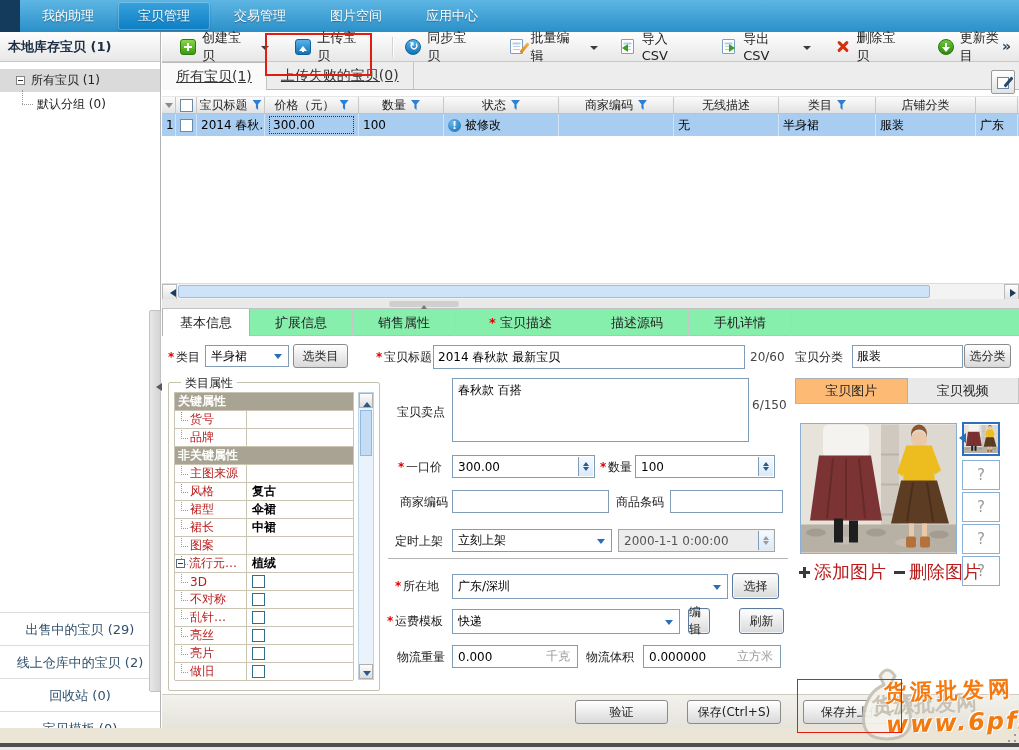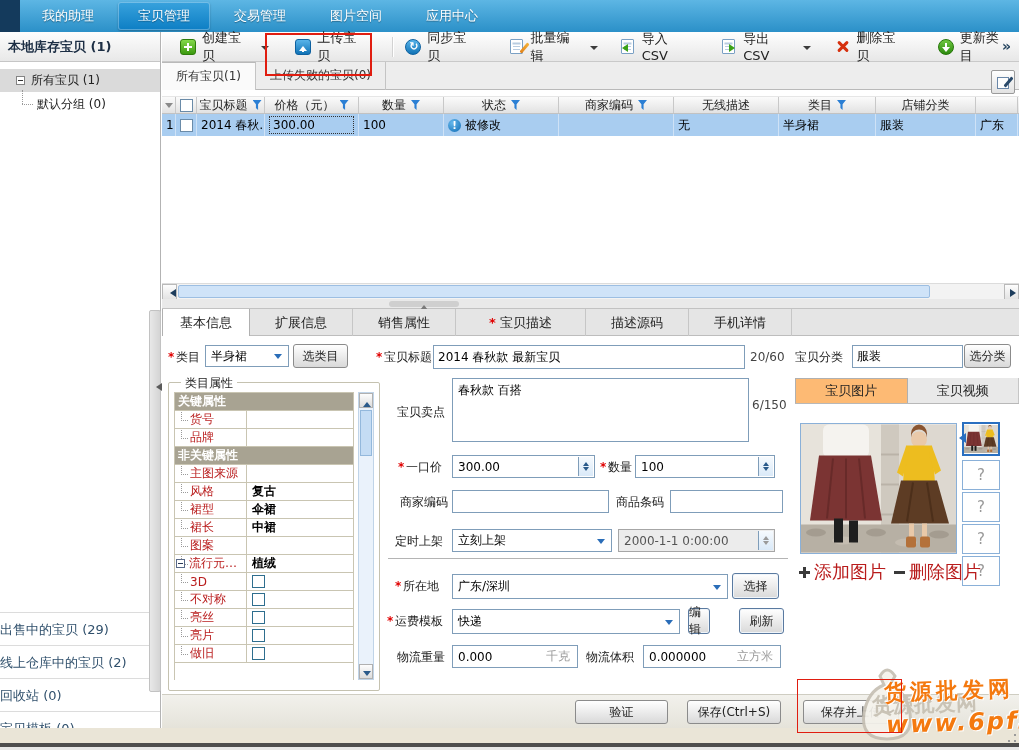--- a/index.html
+++ b/index.html
@@ -26,21 +26,21 @@
     color:#1c2e44; background:linear-gradient(#fdfdfd,#e8e8e8); border-bottom:1px solid #c6c6c6; }
   .tree-root { margin-top:7px; height:23px; display:flex; align-items:center; gap:6px;
     padding-left:16px; background:#dadada; color:#222; }
   .expander { width:9px; height:9px; border:1px solid #848484; background:#fff; position:relative; flex:none; }
   .expander::after { content:""; position:absolute; left:1px; right:1px; top:3px; border-top:1px solid #333; }
   .tree-child { position:relative; height:24px; line-height:24px; padding-left:37px; color:#222; }
   .tree-child::before { content:""; position:absolute; left:22px; top:-2px; height:14px; border-left:1px dotted #999; }
   .tree-child::after  { content:""; position:absolute; left:22px; top:12px; width:11px; border-top:1px dotted #999; }
   .side-bottom { position:absolute; left:0; right:0; top:580px; }
   .side-bottom-item { height:33px; line-height:33px; padding-left:0; color:#30506c; font-size:13px;
-    border-top:1px solid #dcdcdc; background:#fff; }
+    border-top:1px solid #dcdcdc; background:#fff;text-align:center; }
 
   
   .toolbar { position:absolute; left:162px; top:32px; width:857px; height:30px;
     background:linear-gradient(#fefefe,#e7e7e7); border-bottom:1px solid #c9c9c9;
     display:flex; align-items:center; padding-left:10px; }
   .tool-btn { display:flex; align-items:center; padding:0 8px; height:26px; color:#222; font-size:13px; }
   .tcaret { width:0; height:0; border:4px solid transparent; border-top:4px solid #3c3c3c; margin:7px 4px 0 0; }
   .tsep { width:1px; height:20px; background:#d2d2d2; box-shadow:1px 0 0 #fff; margin:0 4px; }
   .overflow { position:absolute; right:8px; top:6px; color:#24445f; font-weight:bold; font-size:14px; }
 
@@ -62,21 +62,21 @@
   .i-delete::before, .i-delete::after { content:""; position:absolute; left:1px; top:6px; width:14px; height:3px; background:#d6300e; border-radius:2px; }
   .i-delete::before { transform:rotate(45deg); }
   .i-delete::after  { transform:rotate(-45deg); }
   .i-update { background:linear-gradient(#6fc840,#2c8a0e); border:1px solid #257608; border-radius:50%; }
   .i-update::before { content:""; position:absolute; left:3px; top:7px; border:4px solid transparent; border-top:5px solid #fff; }
   .i-update::after  { content:""; position:absolute; left:6px; top:3px; width:2px; height:5px; background:#fff; }
 
   
   .list-tabs { position:absolute; left:162px; top:62px; width:857px; height:28px; background:#ededed;
     border-bottom:1px solid #b9b9b9; display:flex; }
-  .ltab { height:28px; line-height:27px; padding:0 14px; border-right:1px solid #c4c4c4; color:#333; font-size:12px; }
+  .ltab { height:28px; line-height:27px; padding:0 14px; border-right:1px solid #c4c4c4; color:#333; font-size:14px;text-decoration:underline; }
   .ltab.active { background:#fafafa; border-top:1px solid #b9b9b9; font-weight:normal; }
   .edit-note-btn { position:absolute; right:4px; top:70px; width:24px; height:24px; border:1px solid #9a9a9a;
     border-radius:2px; background:linear-gradient(#fff,#e2e2e2); }
   .edit-note-btn .note { position:absolute; left:5px; top:6px; width:12px; height:12px; background:#fdfdfd; border:1px solid #6a87a8; }
   .edit-note-btn .pen { position:absolute; right:4px; top:5px; width:3px; height:12px; background:#2a4a6a; transform:rotate(40deg); border-radius:1px; }
 
   
   .thead { position:absolute; left:162px; top:96px; width:857px; height:18px; display:flex;
     background:linear-gradient(#fbfbfb,#e2e2e2); border-bottom:1px solid #c2c2c2; border-top:1px solid #e6e6e6; }
   .th { border-right:1px solid #c8c8c8; display:flex; align-items:center; justify-content:center;
@@ -110,21 +110,21 @@
     border-bottom:1px solid #c2c2c2; }
   .vsplit .grip { position:absolute; left:227px; top:2px; width:70px; height:6px; background:#cfcfcf; border-radius:3px; }
   .vsplit .tri { position:absolute; left:258px; top:2px; width:0; height:0; border:4px solid transparent; border-bottom:5px solid #7a7a7a; }
 
   
   .col-strip { position:absolute; left:149px; top:310px; width:12px; height:382px;
     background:linear-gradient(90deg,#e8e8e8,#d4d4d4); border:1px solid #c2c2c2; border-radius:2px; }
   .col-strip i { position:absolute; left:2px; top:72px; width:0; height:0; border:4px solid transparent; border-right:6px solid #5a5a5a; }
 
   
-  .dtabs { position:absolute; left:162px; top:309px; width:857px; height:27px; background:#e5e5e5;
+  .dtabs { position:absolute; left:162px; top:309px; width:857px; height:27px; background:#86efac;
     border-bottom:1px solid #bdbdbd; display:flex; }
   .dtab { height:27px; line-height:26px; text-align:center; color:#222; font-size:13px;
     border-right:1px solid #c6c6c6; display:flex; align-items:center; justify-content:center; gap:4px; }
   .dtab.active { background:#fff; border-right:1px solid #b0b0b0; border-left:1px solid #b0b0b0; height:28px; }
   .dstar { color:#e00000; font-weight:bold; }
 
   .form-bg { position:absolute; left:162px; top:336px; width:857px; height:358px; background:#fff; }
 
   
   .tin { position:absolute; border:1px solid #7f9db9; background:#fff; color:#000; padding:0 4px;
@@ -496,20 +496,26 @@
             <span class="pcheck"></span>
           </div>
         </div>
       <div class="prow">
           <div class="plabel">不对称</div>
           <div class="pvalue">
             <span class="pcheck"></span>
           </div>
         </div>
       <div class="prow">
+          <div class="plabel">乱针…</div>
+          <div class="pvalue">
+            <span class="pcheck"></span>
+          </div>
+        </div>
+      <div class="prow">
           <div class="plabel">亮丝</div>
           <div class="pvalue">
             <span class="pcheck"></span>
           </div>
         </div>
       <div class="prow">
           <div class="plabel">亮片</div>
           <div class="pvalue">
             <span class="pcheck"></span>
           </div>

